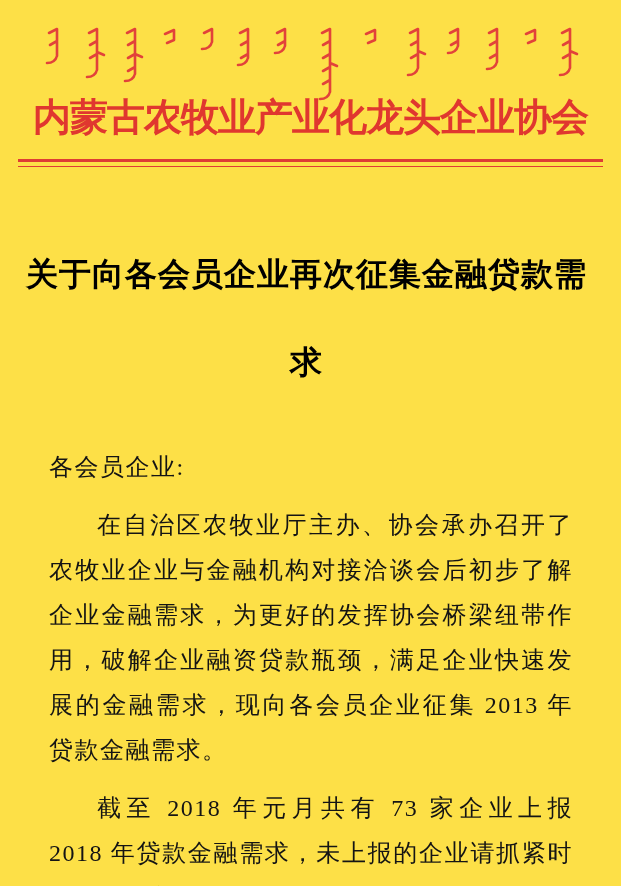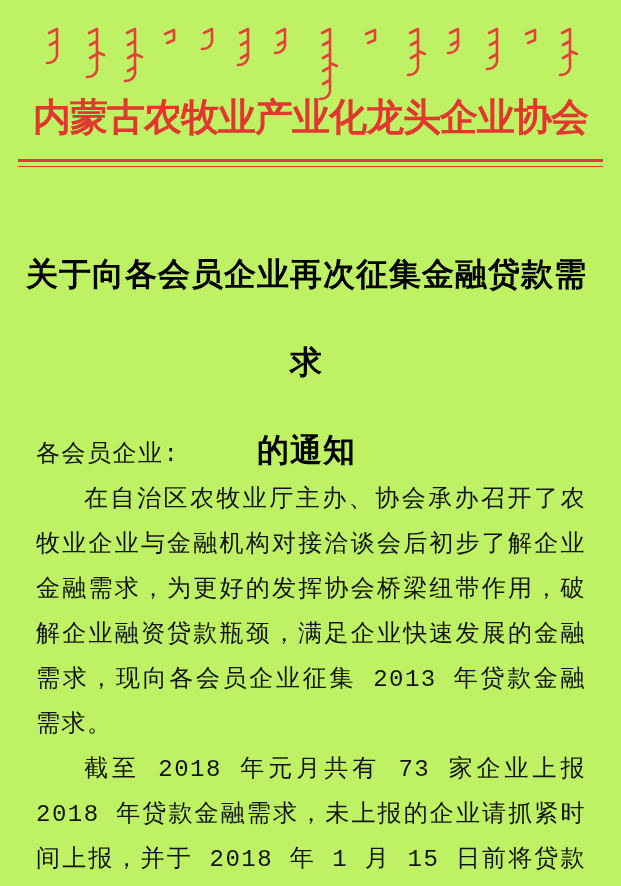--- a/index.html
+++ b/index.html
@@ -1,19 +1,19 @@
 <!DOCTYPE html>
 <html><head>
 <meta charset="utf-8">
 <style>
   html,body{margin:0;padding:0;background:#ffffff;}
   .page{
     position:relative;
     width:621px;height:886px;
-    background:#bef264;
+    background:#fde047;
     font-family:"Liberation Serif","DejaVu Serif",serif;
     color:#141414;
     overflow:hidden;
   }
   .banner{
     position:absolute;top:26px;left:34px;
     width:552px;height:78px;
   }
   .org-name{
     position:absolute;top:92px;left:0;width:100%;
@@ -39,21 +39,21 @@
     line-height:88px;
     color:#000000;
   }
   .body{
     position:absolute;top:432px;left:36px;right:35px;
     font-size:24px;
     letter-spacing:1.5px;
     line-height:45px;
     text-align:justify;
   }
-  .body p{margin:0;font-family:Liberation Mono, monospace;}
+  .body p{margin:13px;}
   .para{text-indent:2em;}
   .para2{margin-top:18px;}
 </style>
 </head>
 <body>
 
 <div class="page">
 
   <svg class="banner" viewBox="0 0 552 78" fill="none" stroke="#e2423a" stroke-width="2.6" stroke-linecap="round" stroke-linejoin="round">
       <path d="M15 7 l8 -4 V30 M23 15 l-7 4 M23 30 q-2 7 -10 7"></path>
@@ -71,21 +71,20 @@
       <path d="M492 8 l9 -4 v10 l-7 3"></path>
       <path d="M528 7 l8 -4 V42 M536 15 l-7 4 M536 28 l-7 4 M536 25 l7 3 M536 42 q-2 7 -10 7"></path>
     </svg>
 
   <div class="org-name">内蒙古农牧业产业化龙头企业协会</div>
 
   <div class="divider"></div>
 
   <h1 class="title" style="margin:0;">
     <div>关于向各会员企业再次征集金融贷款需求</div>
-    <div>的通知</div>
   </h1>
 
   <div class="body">
     <p class="salutation">各会员企业:</p>
     <p class="para para1">在自治区农牧业厅主办、协会承办召开了农牧业企业与金融机构对接洽谈会后初步了解企业金融需求，为更好的发挥协会桥梁纽带作用，破解企业融资贷款瓶颈，满足企业快速发展的金融需求，现向各会员企业征集 2013 年贷款金融需求。</p>
     <p class="para para2"><span>截至 2018 年元月共有 73 家企业上报 2018 年贷款金融需求，未上报的企业请抓紧时间上报，并于 2018 年 1 月 15 日前将贷款需求信息发至邮箱：</span></p>
   </div>
 
 </div>
 

